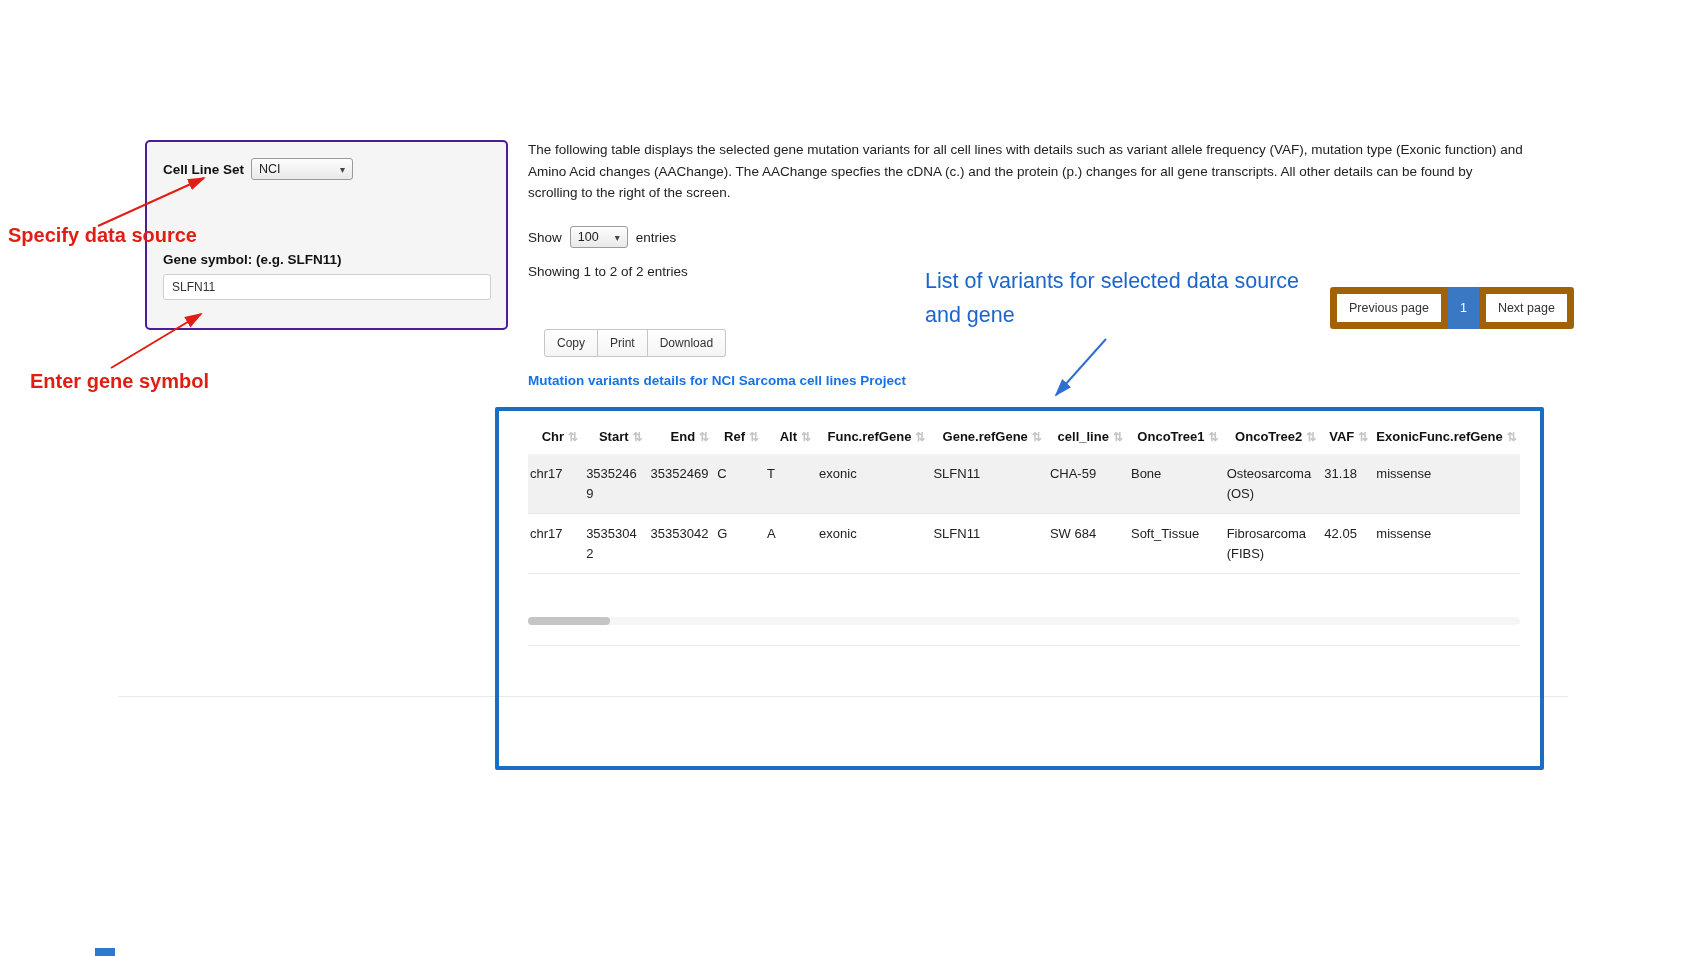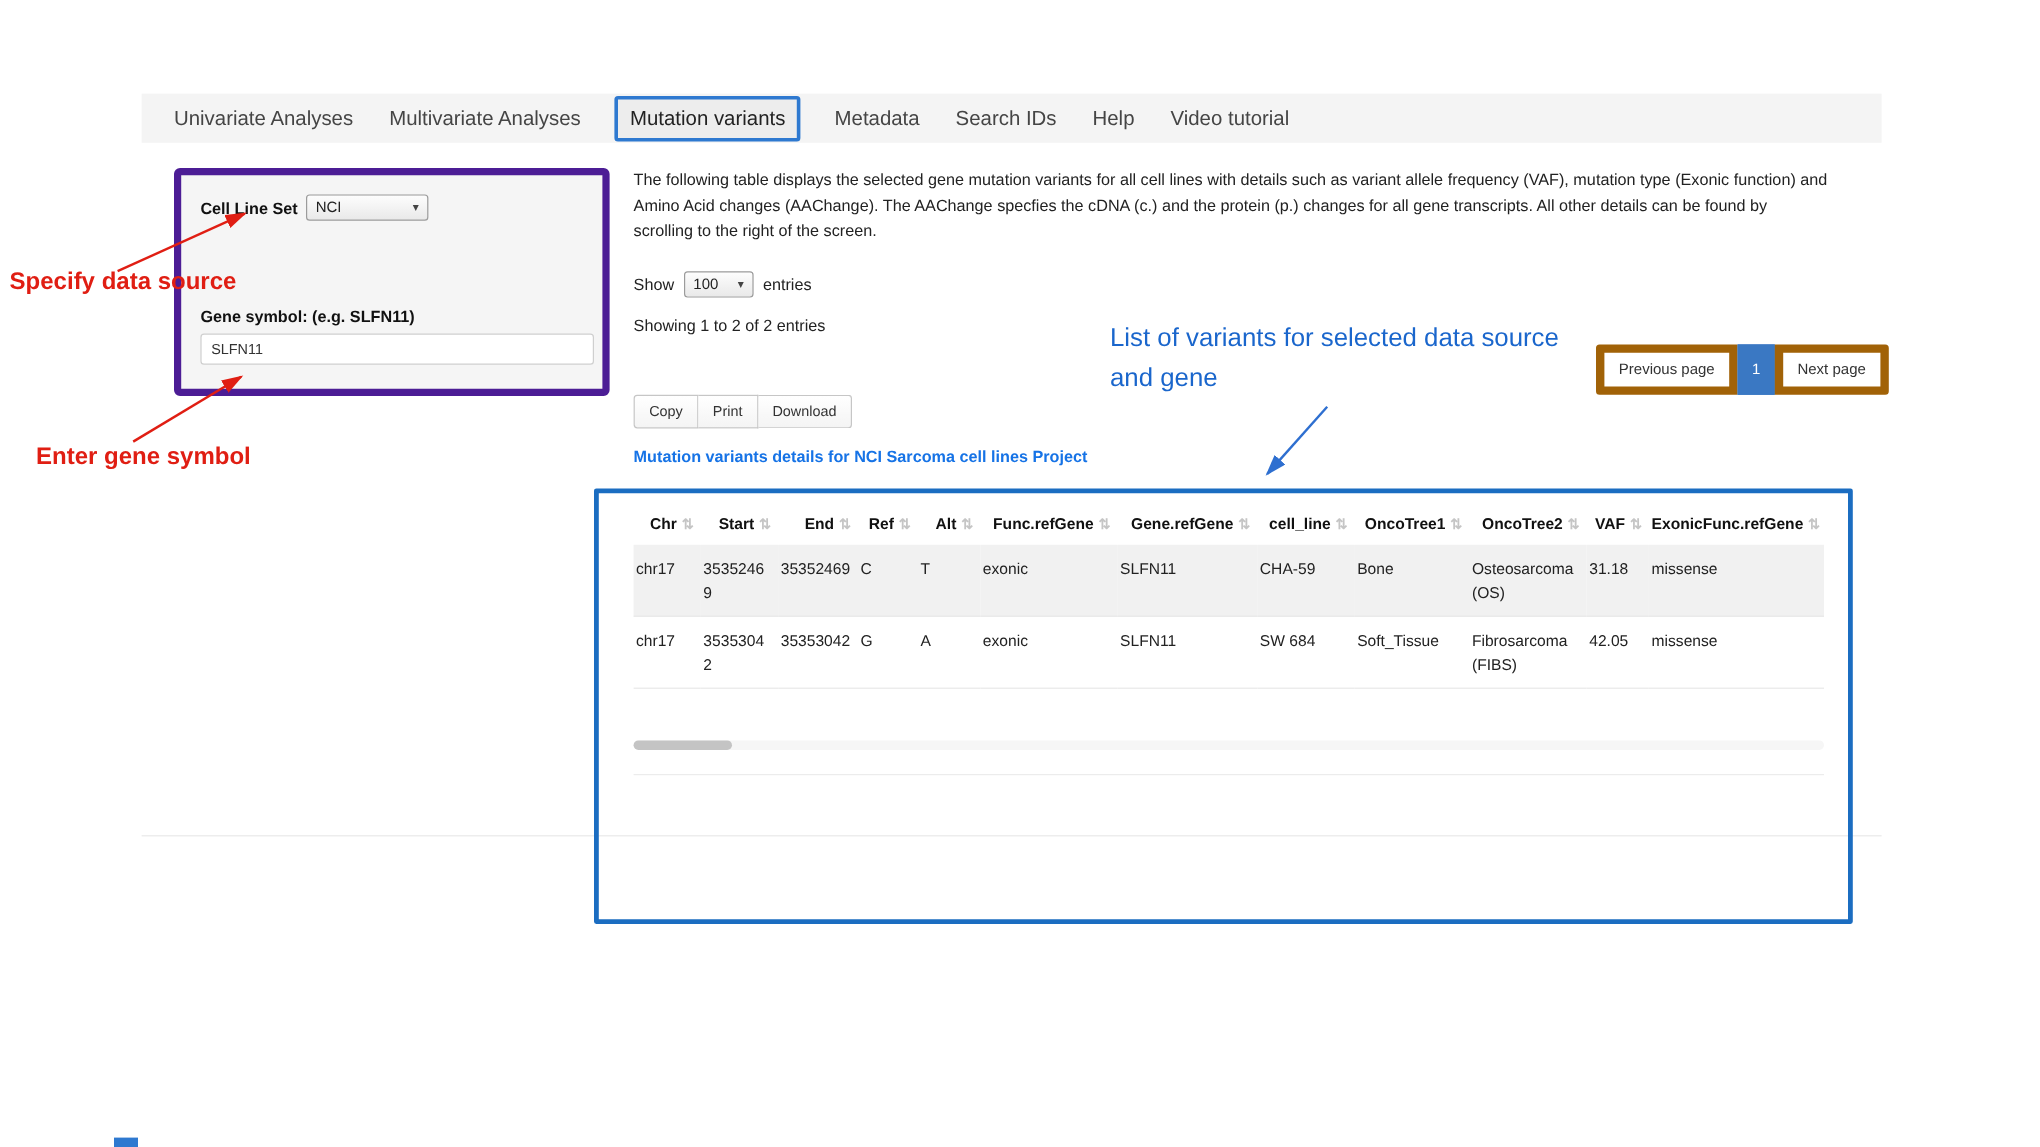--- a/index.html
+++ b/index.html
@@ -7,21 +7,21 @@
   .page { position:relative; width:1700px; height:956px; background:#fff; overflow:hidden; }
 
   
   .navbar { position:absolute; left:118px; top:78px; width:1450px; height:41px;
             background:#f4f4f4; display:flex; align-items:center; padding-left:25px; gap:26px; }
   .tab { font-size:17px; color:#454545; white-space:nowrap; cursor:pointer; padding:7px 2px; }
   .tab.active { border:3px solid #2e79d0; border-radius:3px; padding:6px 10px; background:#ededed; color:#222; }
 
   
   .panel { position:absolute; left:145px; top:140px; width:363px; height:190px;
-           background:#f5f5f5; border:6px solid #4c1d95; border-radius:5px; }
+           background:#f5f5f5; border:2px solid #4c1d95; border-radius:5px; }
   .panel .cls-row { position:absolute; left:16px; top:16px; display:flex; align-items:center; }
   .lbl { font-size:13.5px; font-weight:bold; color:#111; }
   .select-box { display:inline-flex; align-items:center; justify-content:space-between;
                 border:1px solid #9b9b9b; background:linear-gradient(#fdfdfd,#e9e9e9);
                 border-radius:3px; font-size:12.5px; color:#222; padding:3px 7px; cursor:pointer; }
   .select-box .caret { font-size:10px; color:#444; margin-left:10px; }
   .panel .gene-lbl { position:absolute; left:16px; top:110px; }
   .panel .gene-input { position:absolute; left:16px; top:132px; width:328px; height:26px;
                        border:1px solid #cfcfcf; border-radius:3px; font-size:12px; color:#333;
                        padding:4px 8px; font-family:"Liberation Sans", sans-serif; background:#fff; }
@@ -29,21 +29,21 @@
   
   .red-note { position:absolute; color:#e01e13; font-weight:bold; font-size:20px; white-space:nowrap; }
   .blue-note { position:absolute; left:925px; top:265px; width:400px; color:#1a66cc;
                font-weight:normal; font-size:21.5px; line-height:1.58; }
   .ann-svg { position:absolute; overflow:visible; }
 
   
   .desc { position:absolute; left:528px; top:139px; width:996px; font-size:13.5px; color:#222; line-height:1.6; }
   .show-row { position:absolute; left:528px; top:226px; display:flex; align-items:center; gap:8px; font-size:13.5px; color:#222; }
   .showing-info { position:absolute; left:528px; top:264px; font-size:13.5px; color:#222; }
-  .btn-group { position:absolute; left:528px; top:329px; display:flex;justify-content:flex-end; }
+  .btn-group { position:absolute; left:544px; top:329px; display:flex;justify-content:flex-end; }
   .btn { border:1px solid #c6c6c6; background:linear-gradient(#fff,#f4f4f4); font-size:12px; padding:6px 12px;
          color:#333; cursor:pointer; font-family:"Liberation Sans", sans-serif; }
   .btn + .btn { border-left:none; }
   .btn:first-child { border-radius:3px 0 0 3px; }
   .btn:last-child { border-radius:0 3px 3px 0; }
   .tbl-title { position:absolute; left:528px; top:373px; font-size:13.5px; font-weight:600; color:#1673e6; cursor:pointer; }
 
   
   .pagination { position:absolute; left:1330px; top:287px; display:flex; }
   .pg-btn { border:7px solid #a16207; background:#fff; font-size:12.5px; color:#333; padding:7px 12px; cursor:pointer; }
@@ -74,29 +74,20 @@
   .table-bottom-line { position:absolute; left:528px; top:645px; width:992px; height:1px; background:#ececec; }
 
   .page-separator { position:absolute; left:118px; top:696px; width:1450px; height:1px; background:#e9e9e9; }
   .corner-artifact { position:absolute; left:95px; top:948px; width:20px; height:8px; background:#2e79d0; }
 </style>
 </head>
 <body>
 
 <div class="page">
 
-  <div class="navbar">
-    <div class="tab">Univariate Analyses</div>
-    <div class="tab">Multivariate Analyses</div>
-    <div class="tab active">Mutation variants</div>
-    <div class="tab">Metadata</div>
-    <div class="tab">Search IDs</div>
-    <div class="tab">Help</div>
-    <div class="tab">Video tutorial</div>
-  </div>
 
   <div class="panel">
     <div class="cls-row">
       <span class="lbl">Cell Line Set</span>
       <span class="select-box" style="margin-left:7px; min-width:102px;">
         <span>NCI</span>
         <span class="caret">▾</span>
       </span>
     </div>
     <div class="gene-lbl lbl">Gene symbol: (e.g. SLFN11)</div>

